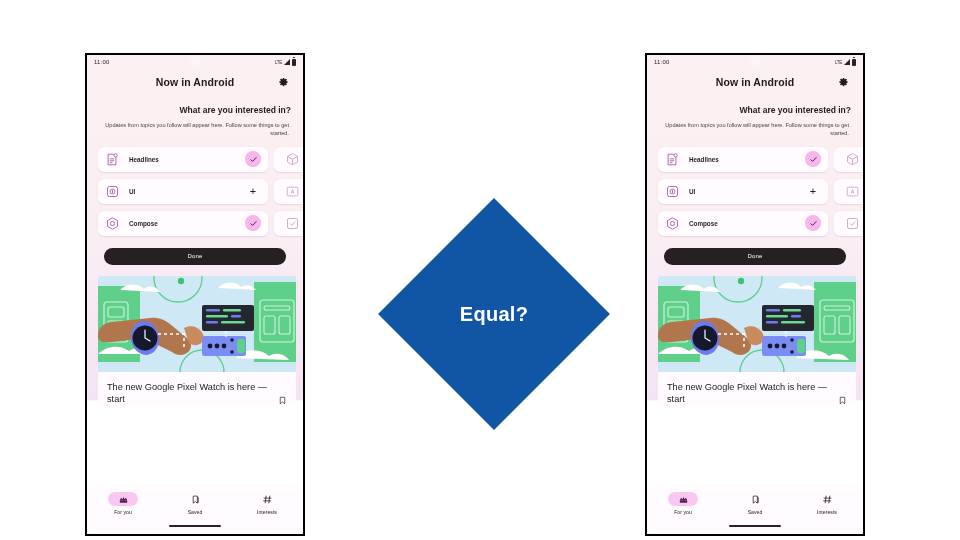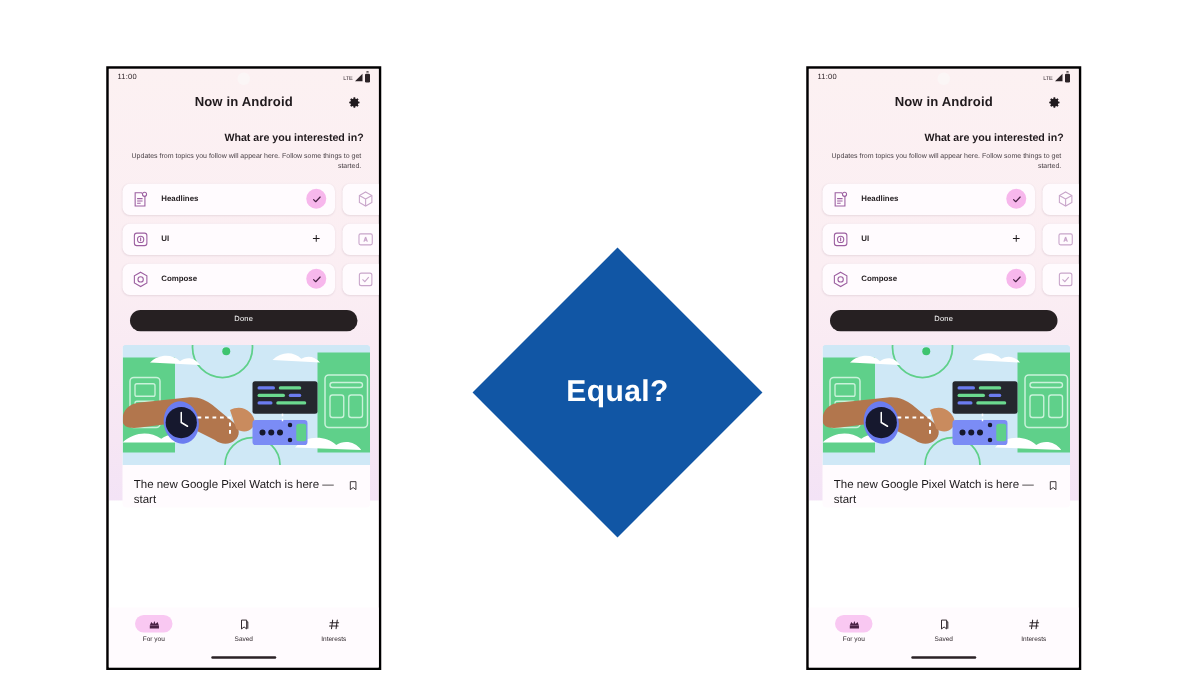--- a/index.html
+++ b/index.html
@@ -227,21 +227,21 @@
     position: relative;
     width: 198px;
     height: 96px;
     background: #cbe7f5;
     overflow: hidden;
   }
   .hero svg { display: block; width: 198px; height: 96px; }
 
   .article-body {
     display: flex;
-    align-items: flex-start;
+    align-items: flex-end;
     padding: 9px 9px 0 9px;
     gap: 6px;
   }
   .article-title {
     font-size: 9.2px;
     line-height: 1.35;
     color: #1d1a1c;
     flex: 1;
   }
   .bookmark-icon { width: 9px; height: 11px; flex: 0 0 auto; margin-top: 2px; display: block; }
@@ -310,21 +310,21 @@
     left: 34px;
     top: 34px;
   }
   .diamond-label {
     position: absolute;
     inset: 0;
     display: flex;
     align-items: center;
     justify-content: center;
     color: #ffffff;
-    font-size: 24px;
+    font-size: 20px;
     font-weight: bold;
     letter-spacing: .3px;
     text-align: right;
   }
 </style>
 </head>
 <body>
 
 <div class="phone phone-left">
   <div class="screen">

